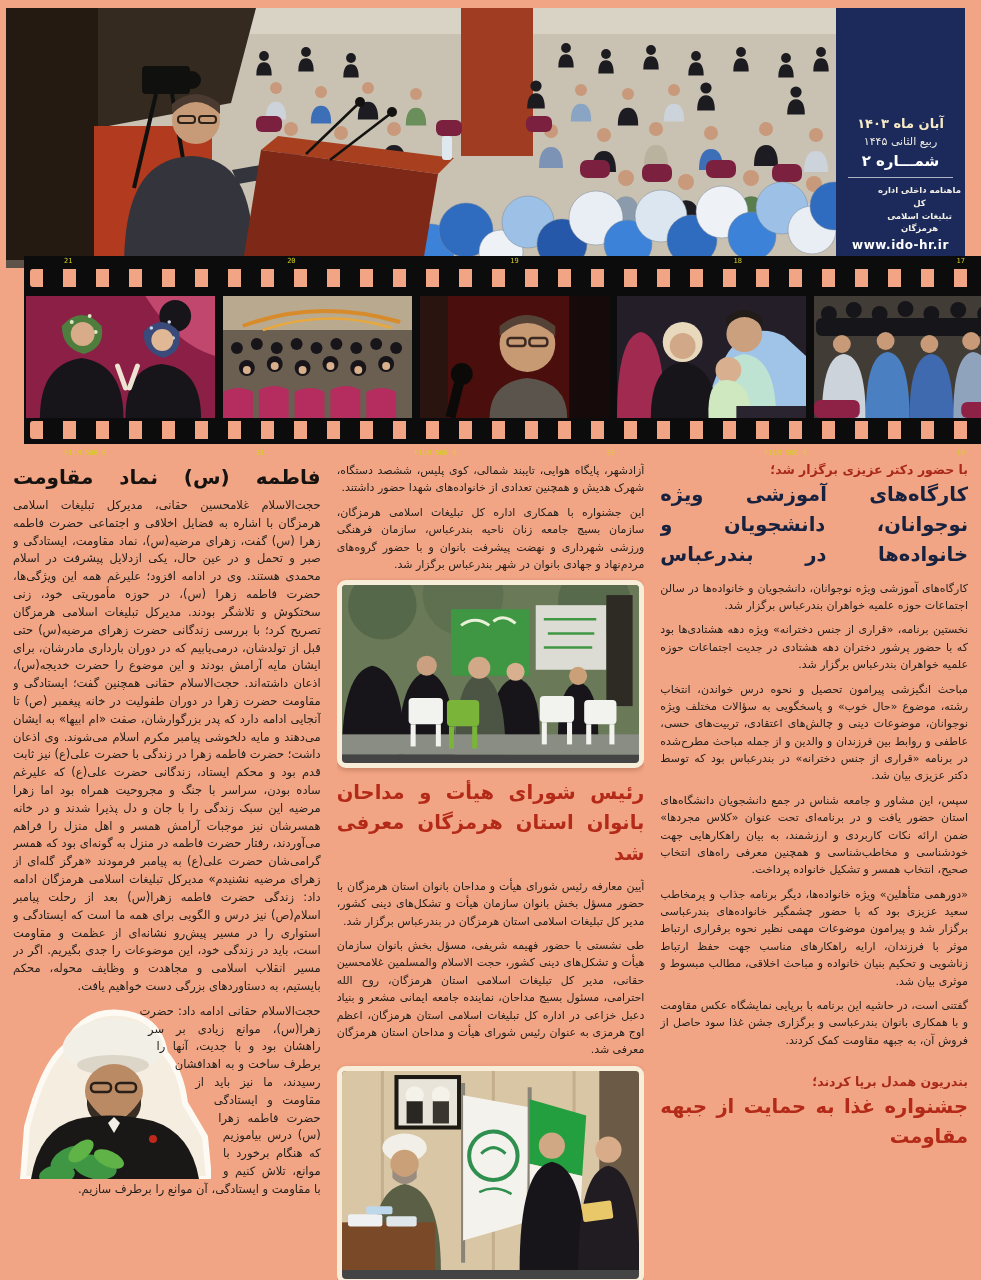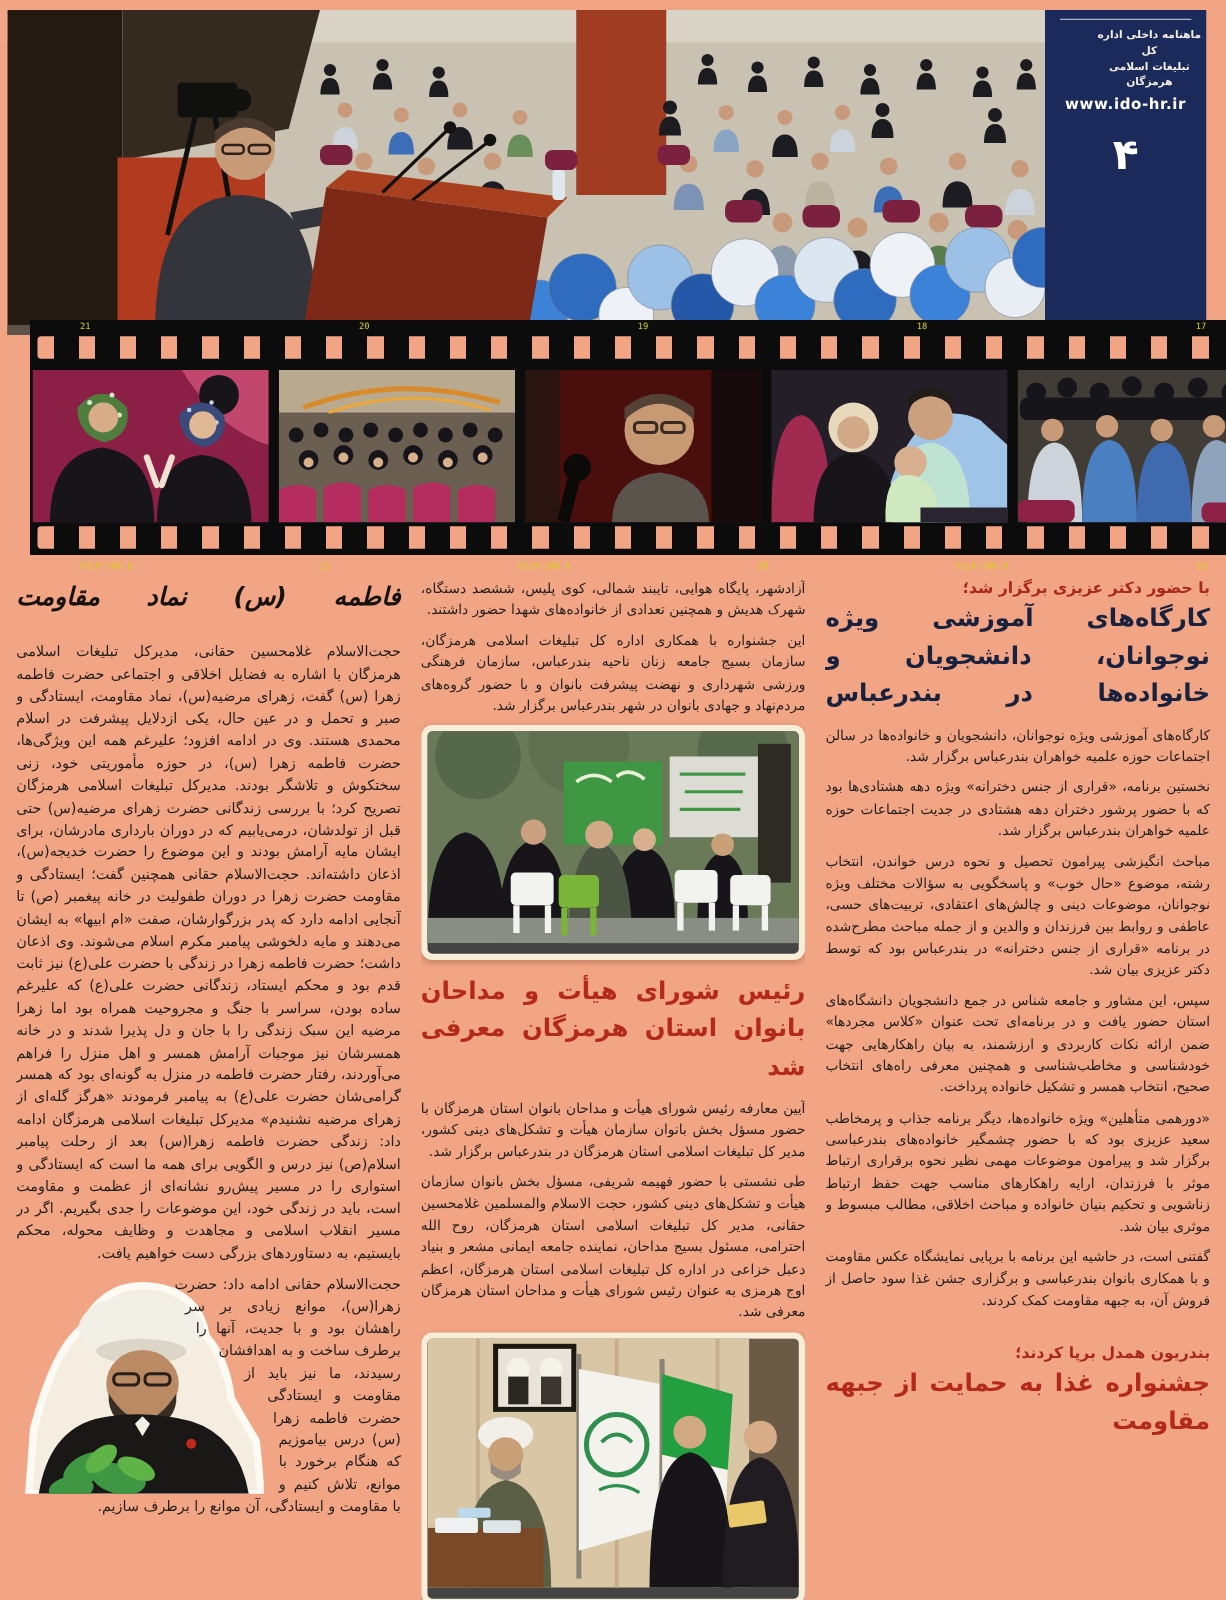--- a/index.html
+++ b/index.html
@@ -43,21 +43,21 @@
   .frame{flex:1;background:#1a1a1a;overflow:hidden;}
   .frame svg{display:block;width:100%;height:100%;}
   
   .columns{position:absolute;top:462px;left:0;right:0;bottom:0;display:flex;gap:16px;padding:0 13px;}
   .col{flex:1;overflow:hidden;}
   .kicker{color:#a8291b;font-weight:bold;font-size:12.5px;margin:0 0 3px;}
   h2{margin:0 0 9px;font-size:19.5px;line-height:1.55;font-weight:bold;
      text-align:justify;text-align-last:justify;}
   .h-navy{color:#18223f;}
   .h-red{color:#b42a18;}
-  .h-black{color:#15120f;font-size:20px;margin-bottom:20px;font-style:italic;}
+  .h-black{color:#15120f;font-size:20px;margin-bottom:4px;}
   .col p{margin:0 0 7px;font-size:11px;line-height:1.58;color:#221e1b;text-align:justify;}
   .col-left p{font-size:11.5px;line-height:1.55;}
   .framed{border:5px solid #f8edd8;border-radius:9px;overflow:hidden;
           box-shadow:0 2px 5px rgba(60,20,0,.25);margin:4px 0 10px;background:#444;}
   .framed svg{display:block;width:100%;}
   .photo1{height:178px;}
   .photo2{height:208px;}
   .cleric-cut{float:left;width:198px;height:172px;margin:4px 12px 0 0;
       shape-outside:polygon(0% 0%,52% 0%,66% 35%,92% 62%,100% 100%,0% 100%);shape-margin:8px;}
   .cleric-cut svg{display:block;width:100%;height:100%;}
@@ -201,20 +201,25 @@
         <circle cx="354" cy="94" r="5" fill="#141210"></circle>
         <line x1="324" y1="152" x2="384" y2="106" stroke="#141210" stroke-width="2.5"></line>
         <circle cx="386" cy="104" r="5" fill="#141210"></circle>
         <rect x="436" y="128" width="10" height="24" rx="3" fill="#dfe8ee"></rect>
       </g>
       <rect x="0" y="252" width="830" height="8" fill="#5e5348"></rect>
     </svg>
   </div>
 
   <aside class="masthead">
+    <div class="m-dates">
+      <div class="m-date1">آبان ماه ۱۴۰۳</div>
+      <div class="m-date2">ربیع الثانی  ۱۴۴۵</div>
+      <div class="m-issue">شمـــاره  ۲</div>
+    </div>
     <hr class="m-divider">
     <div class="m-note">ماهنامه داخلی اداره کل</div>
     <div class="m-note">تبلیغات اسلامی هرمزگان</div>
     <div class="m-site">www.ido-hr.ir</div>
     <div class="m-page">۴</div>
   </aside>
 
 
   <div class="filmstrip">
     <div class="film-marks">

